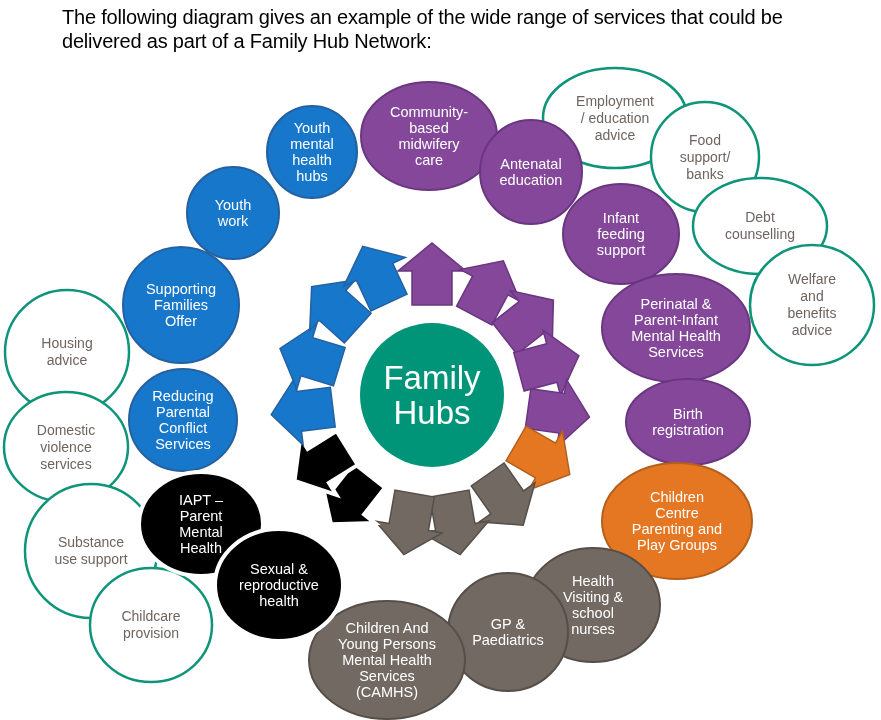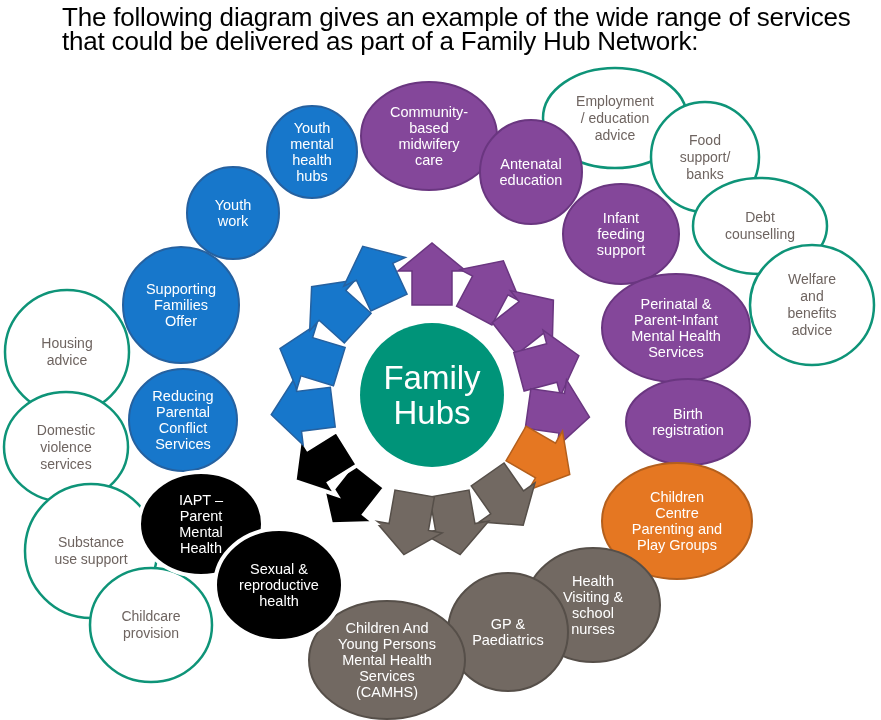--- a/index.html
+++ b/index.html
@@ -1,17 +1,17 @@
 <!DOCTYPE html>
 <html><head>
 <meta charset="utf-8">
 <style>
   html, body { margin:0; padding:0; background:#ffffff; }
   body { width:881px; height:720px; position:relative; overflow:hidden; font-family:"Liberation Sans", sans-serif; }
-  .intro { position:absolute; left:62px; top:5px; width:800px; font-size:26px; line-height:24px; color:#000; letter-spacing:-0.2px; }
+  .intro { position:absolute; left:62px; top:5px; width:800px; font-size:20px; line-height:24px; color:#000; letter-spacing:-0.2px; }
   svg#diagram { position:absolute; left:0; top:0; }
   .lbl { font-family:"Liberation Sans", sans-serif; text-anchor:middle; }
 </style>
 </head>
 <body>
 
 <div class="intro">The following diagram gives an example of the wide range of services that could be delivered as part of a Family Hub Network:</div>
 
 <svg id="diagram" width="881" height="720" viewBox="0 0 881 720">
   <g id="outline-layer">

